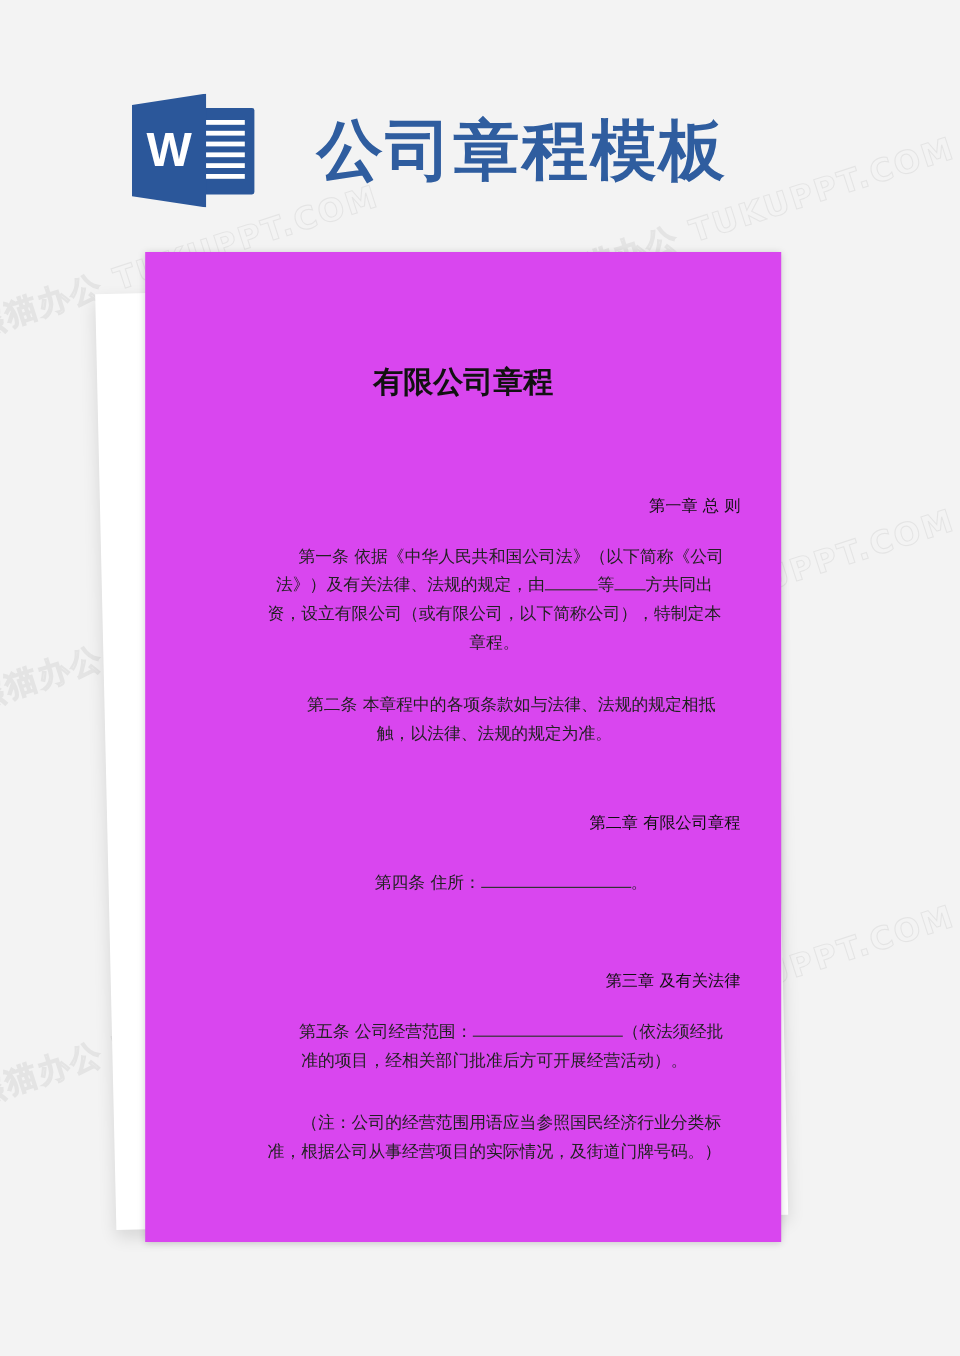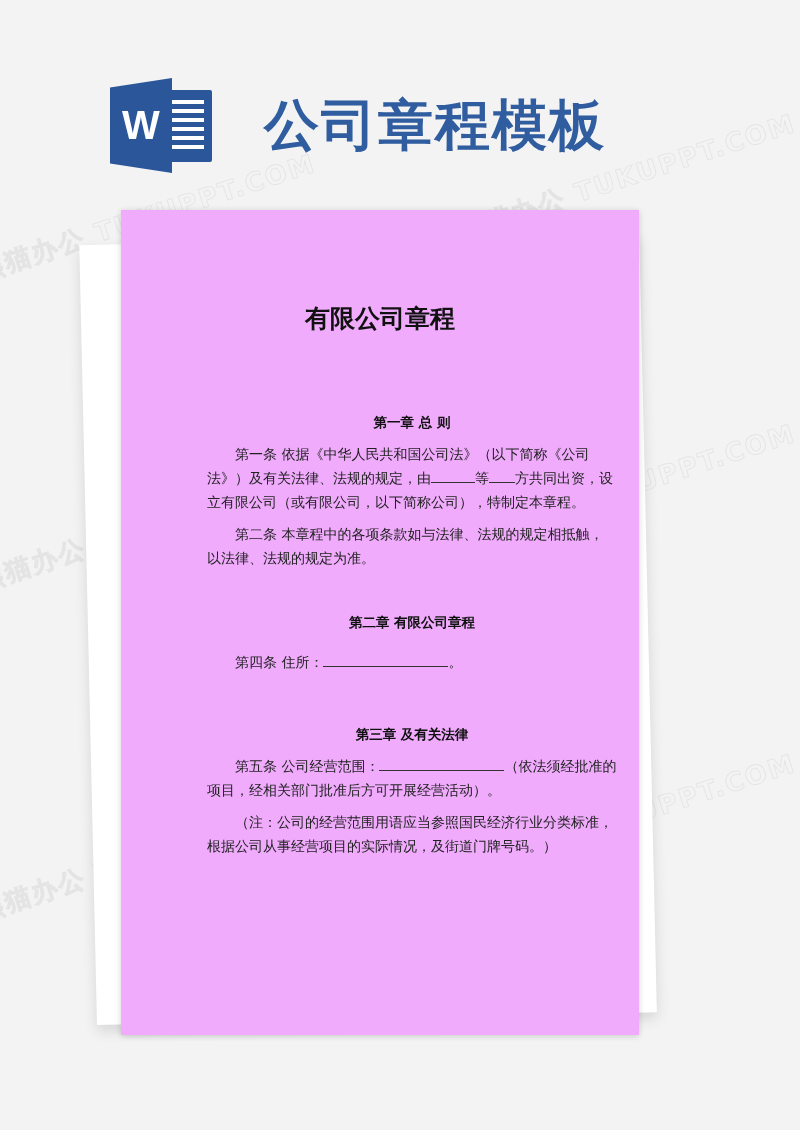--- a/index.html
+++ b/index.html
@@ -36,30 +36,31 @@
       margin-left: 52px; font-size: 55px; font-weight: bold; color: #2f5d9f; letter-spacing: 2px;
     }
     .page-back {
       position: absolute; left: 97px; top: 245px; width: 560px; height: 780px;
       background: #fff;
       transform: rotate(-1.3deg); transform-origin: left bottom;
       box-shadow: 0 6px 14px rgba(0,0,0,0.12);
     }
     .page {
       position: absolute; left: 121px; top: 210px; width: 518px; height: 825px;
-      background: #f0abfc;
+      background: #d946ef;
       box-shadow: 0 1px 6px rgba(0,0,0,0.18);
+      padding-left: 12px;
     }
     .doc-title {
       position: absolute; left: 0; right: 0; top: 92px; text-align: center;
       font-size: 25px; font-weight: bold; color: #111;
     }
     .content { position: absolute; left: 86px; top: 200px; width: 410px; color: #222; font-size: 14px; line-height: 24px; }
-    .chapter { text-align: center; font-weight: bold; font-size: 13.5px; color: #111; }
-    .para { text-indent: 2em; margin: 0; }
+    .chapter { text-align: right; font-weight: normal; font-size: 13.5px; color: #111; }
+    .para { text-indent: 2em; margin: 10px; text-align: center; }
     .blank { display: inline-block; border-bottom: 1px solid #333; height: 14px; vertical-align: baseline; }
     .gap-s { height: 8px; }
     .gap-l { height: 40px; }
   </style>
 </head>
 <body>
 
 <div class="watermark" style="left:-30px;top:200px;"><span>熊猫办公</span> <span>TUKUPPT.COM</span></div>
 <div class="watermark" style="left:450px;top:160px;"><span>熊猫办公</span> <span>TUKUPPT.COM</span></div>
 <div class="watermark" style="left:-30px;top:510px;"><span>熊猫办公</span> <span>TUKUPPT.COM</span></div>

